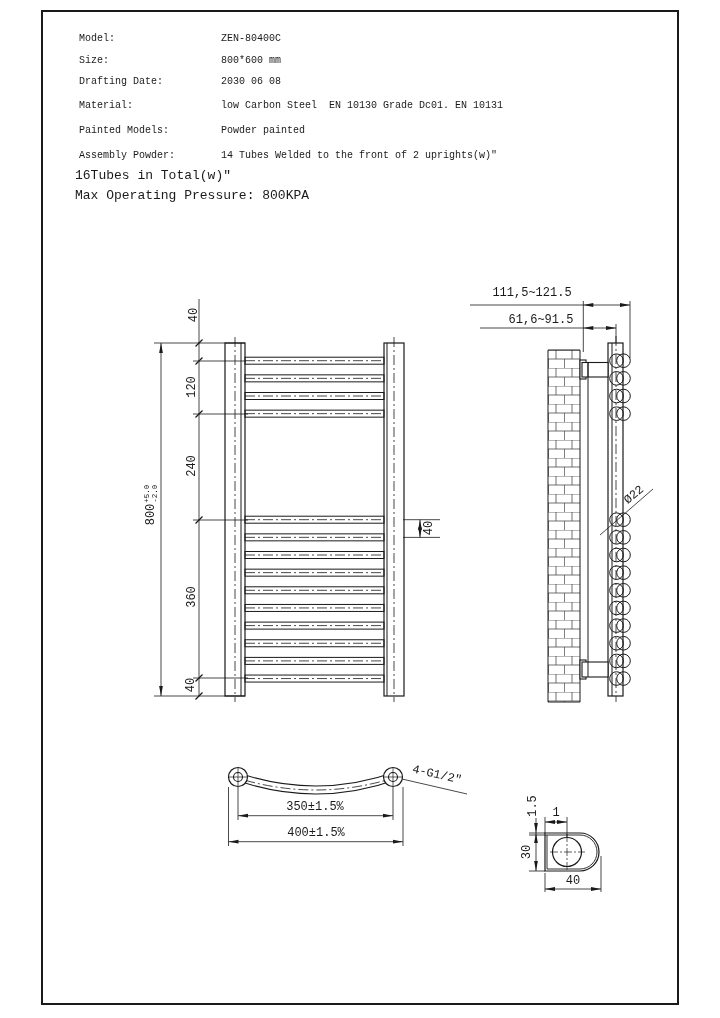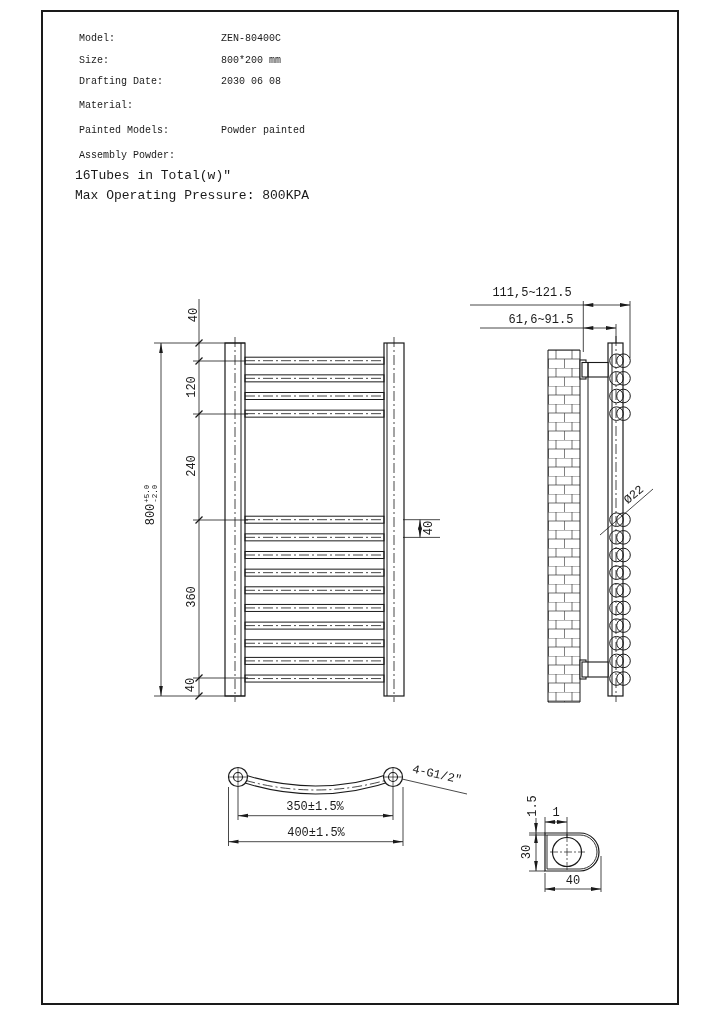--- a/index.html
+++ b/index.html
@@ -27,35 +27,37 @@
 <div class="sheet">
   <div class="frame"></div>
 
   <div>
     <div class="spec-row" style="top:33px">
       <span class="spec-label">Model:</span>
       <span class="spec-value">ZEN-80400C</span>
     </div>
     <div class="spec-row" style="top:55px">
       <span class="spec-label">Size:</span>
-      <span class="spec-value">800*200 mm</span>
+      <span class="spec-value">800*600 mm</span>
     </div>
     <div class="spec-row" style="top:76px">
       <span class="spec-label">Drafting Date:</span>
       <span class="spec-value">2030 06 08</span>
     </div>
     <div class="spec-row" style="top:100px">
       <span class="spec-label">Material:</span>
+      <span class="spec-value">low Carbon Steel  EN 10130 Grade Dc01. EN 10131</span>
     </div>
     <div class="spec-row" style="top:125px">
       <span class="spec-label">Painted Models:</span>
       <span class="spec-value">Powder painted</span>
     </div>
     <div class="spec-row" style="top:150px">
       <span class="spec-label">Assembly Powder:</span>
+      <span class="spec-value">14 Tubes Welded to the front of 2 uprights(w)"</span>
     </div>
     <div class="spec-extra" style="top:168px">16Tubes in Total(w)"</div>
     <div class="spec-extra" style="top:188px">Max Operating Pressure: 800KPA</div>
   </div>
 
   <svg class="drawing" width="720" height="1018" viewBox="0 0 720 1018">
     <defs>
       <pattern id="brick" x="548" y="350" width="16" height="18" patternUnits="userSpaceOnUse">
         <path d="M0 0 H16 M0 9 H16 M8 0 V9 M0.4 9 V18" fill="none" stroke="#333" stroke-width="0.7"></path>
       </pattern>

